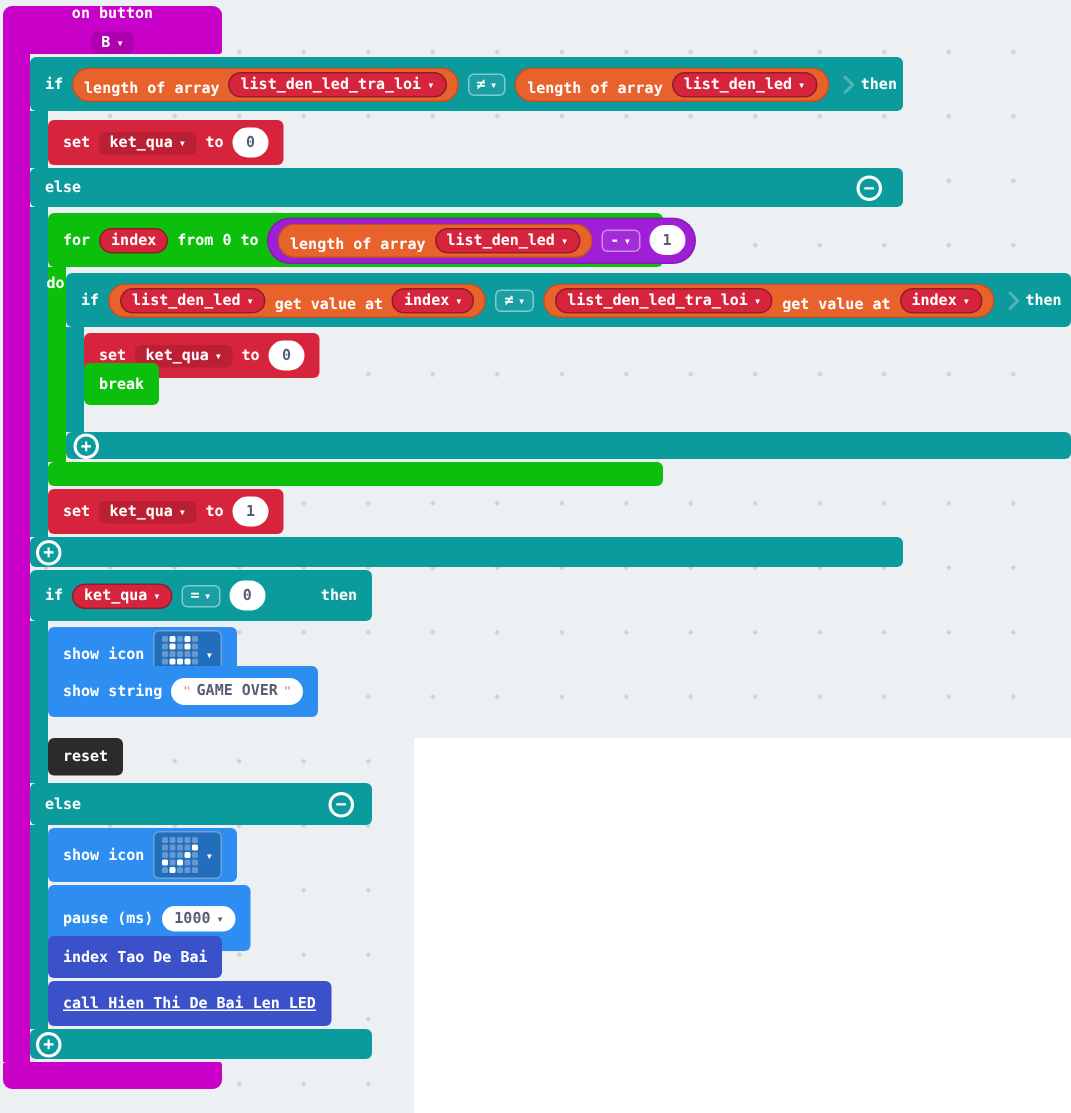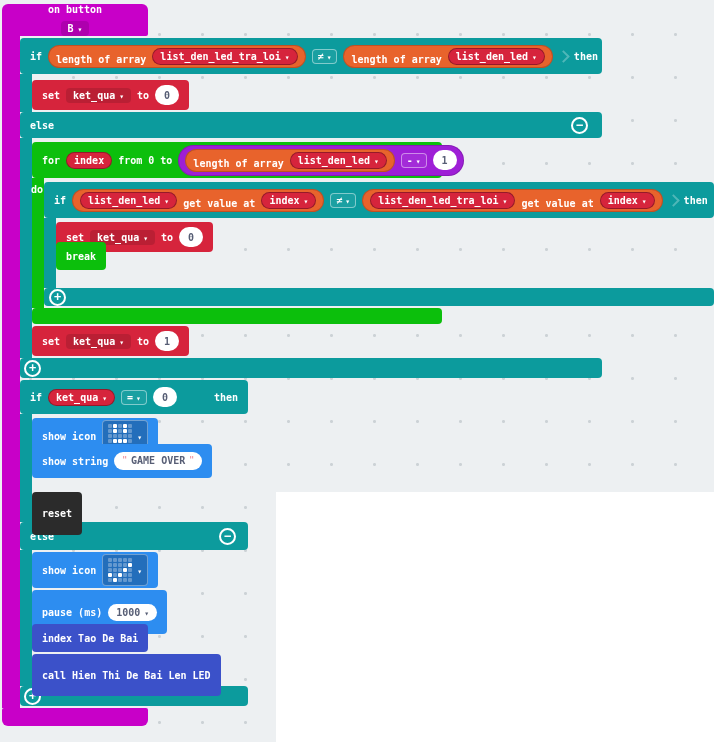--- a/index.html
+++ b/index.html
@@ -260,21 +260,21 @@
 
   <div class="blk blue r4 pad" style="left:32px;top:444px;height:34px;">
     <span>show string</span>
     <span class="wpill">
       <span class="q">"</span>
       <span>GAME OVER</span>
       <span class="q">"</span>
     </span>
   </div>
 
-  <div class="blk dark r4 pad" style="left:32px;top:492px;height:43px;">
+  <div class="blk dark r4 pad" style="left:32px;top:492px;height:25px;">
     <span>reset</span>
   </div>
 
   <div class="blk blue r4 pad" style="left:32px;top:552px;height:36px;">
     <span>show icon</span>
     <span class="iconField">
       <span class="ledgrid">
           <span class="led"></span>
           <span class="led"></span>
           <span class="led"></span>
@@ -310,16 +310,16 @@
     <span class="wpill">
       <span>1000</span>
       <span class="arr darr"></span>
     </span>
   </div>
 
   <div class="blk indigo r4 pad" style="left:32px;top:624px;height:28px;">
     <span>index Tao De Bai</span>
   </div>
 
-  <div class="blk indigo r4 pad" style="left:32px;top:654px;height:42px;">
+  <div class="blk indigo r4 pad" style="left:32px;top:654px;height:30px;text-decoration:underline;">
     <span>call Hien Thi De Bai Len LED</span>
   </div>
 </div>
 
 </body></html>

